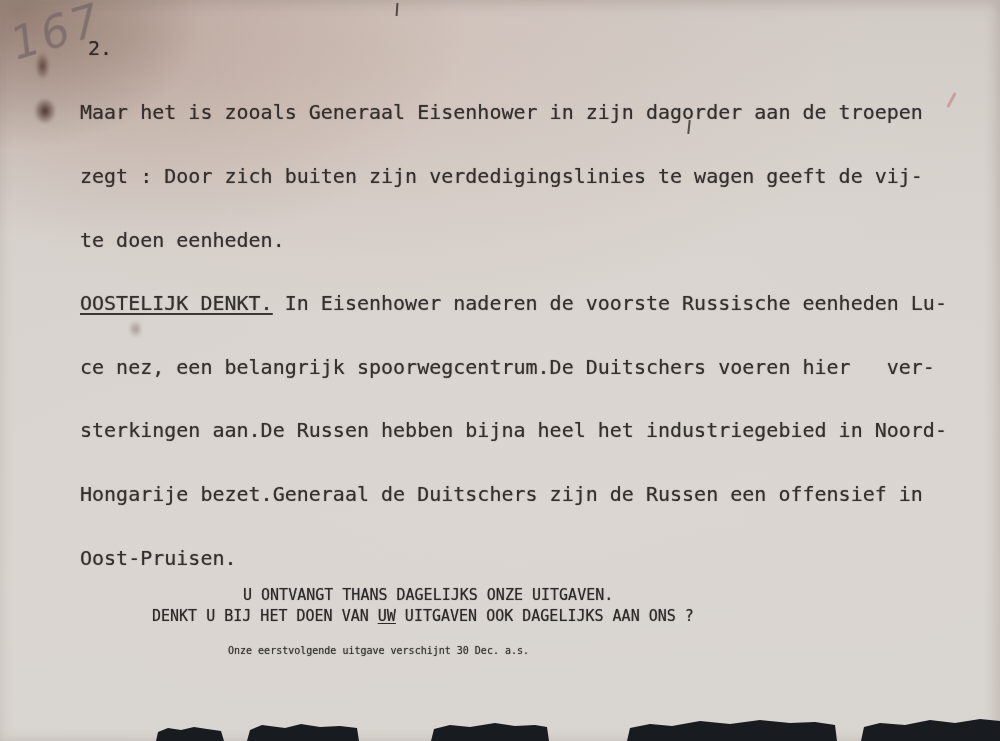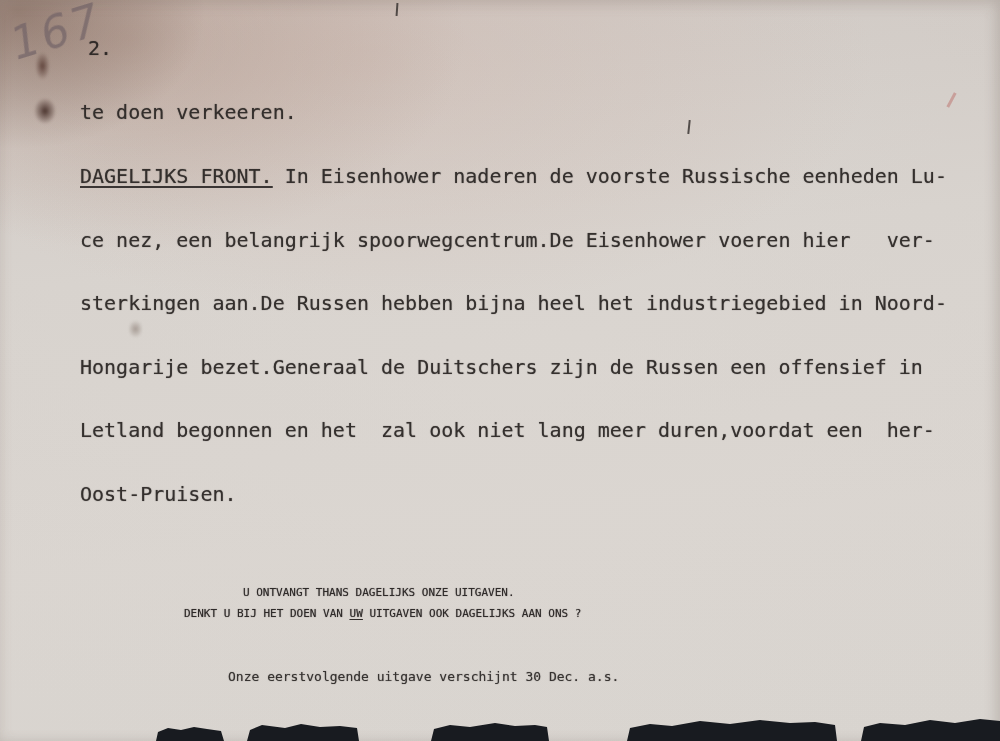--- a/index.html
+++ b/index.html
@@ -35,26 +35,26 @@
   }
   .bline{height:21.2px;}
   .hd{
     text-decoration:underline;
     text-underline-offset:3px;
     text-decoration-thickness:1.6px;
     text-decoration-color:rgba(44,40,38,0.78);
   }
   .slogan,.closing{
     position:absolute;white-space:pre;
-    font-size:11px;color:rgba(40,36,35,0.92);
+    font-size:15px;color:rgba(40,36,35,0.92);
     text-shadow:0 0 1px rgba(40,36,35,0.65);
   }
   .slogan.l1{left:243px;top:586px;}
-  .slogan.l2{left:184px;top:607px;}
-  .closing{left:228px;top:645px;font-size:13px;color:rgba(46,42,40,0.88);margin-top:24px;}
+  .slogan.l2{left:152px;top:607px;}
+  .closing{left:228px;top:645px;font-size:10px;color:rgba(46,42,40,0.88);}
   .uw{
     text-decoration:underline;
     text-underline-offset:2px;
     text-decoration-thickness:1.4px;
   }
   .smudge{position:absolute;border-radius:50%;filter:blur(1.3px);}
   .sm1{left:35px;top:52px;width:15px;height:28px;
        background:radial-gradient(ellipse at 50% 50%, rgba(74,44,36,0.75), rgba(74,44,36,0) 70%);}
   .sm2{left:34px;top:98px;width:22px;height:26px;
        background:radial-gradient(ellipse at 50% 50%, rgba(56,32,26,0.85), rgba(56,32,26,0) 72%);}
@@ -76,26 +76,27 @@
   <div class="smudge sm1"></div>
   <div class="smudge sm2"></div>
   <div class="smudge sm3"></div>
   <div class="tick t1"></div>
   <div class="tick t2"></div>
   <div class="tick t3"></div>
 
   <div class="pagenum">2.</div>
 
   <div class="body">
-    <div class="bline"><span>te doen verkeeren.</span></div>
-    <div class="bline"><span class="hd">DAGELIJKS FRONT.</span><span> In Eisenhower naderen de voorste Russische eenheden Lu-</span></div>
-    <div class="bline"><span>ce nez, een belangrijk spoorwegcentrum.De Eisenhower voeren hier   ver-</span></div>
+    <div class="bline"><span>Maar het is zooals Generaal Eisenhower in zijn dagorder aan de troepen</span></div>
+    <div class="bline"><span>zegt : Door zich buiten zijn verdedigingslinies te wagen geeft de vij-</span></div>
+    <div class="bline"><span>te doen eenheden.</span></div>
+    <div class="bline"><span class="hd">OOSTELIJK DENKT.</span><span> In Eisenhower naderen de voorste Russische eenheden Lu-</span></div>
+    <div class="bline"><span>ce nez, een belangrijk spoorwegcentrum.De Duitschers voeren hier   ver-</span></div>
     <div class="bline"><span>sterkingen aan.De Russen hebben bijna heel het industriegebied in Noord-</span></div>
     <div class="bline"><span>Hongarije bezet.Generaal de Duitschers zijn de Russen een offensief in</span></div>
-    <div class="bline"><span>Letland begonnen en het  zal ook niet lang meer duren,voordat een  her-</span></div>
     <div class="bline"><span>Oost-Pruisen.</span></div>
     
     
     
     
     
     
     
     
     

